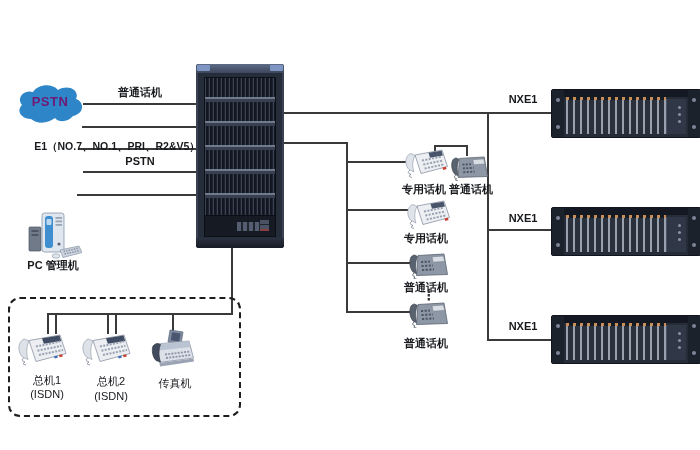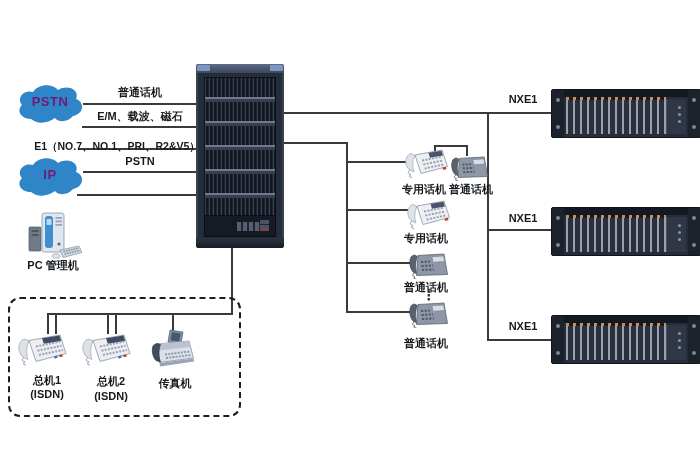--- a/index.html
+++ b/index.html
@@ -6,21 +6,21 @@
   #stage{
     position:relative;width:700px;height:450px;background:#ffffff;overflow:hidden;
     font-family:"Liberation Sans","DejaVu Sans",sans-serif;
   }
   
   .ln{position:absolute;background:#3a3a3a;}
   .h{height:2px;} .v{width:2px;}
   
   .lbl{position:absolute;font-size:11px;font-weight:600;color:#17191d;text-align:center;white-space:nowrap;line-height:1.15;}
   .lbl.small{font-size:10.5px;}
-  .lbl.plain{font-weight:700;}
+  .lbl.plain{font-weight:400;}
   
   .cloud{position:absolute;}
   .cloud svg{display:block;}
   .cloud-label{position:absolute;inset:0;display:flex;align-items:center;justify-content:center;
     color:#701a75;font-weight:700;font-size:13px;padding-bottom:3px;letter-spacing:.5px;}
   
   .rack{position:absolute;left:196px;top:64px;width:88px;height:184px;background:#262d3a;
     border-radius:3px;box-shadow:inset 0 0 0 2px #3a4250;}
   .rack-top{position:absolute;left:0;right:0;top:0;height:9px;background:linear-gradient(180deg,#5e6c88,#3c465c);border-radius:3px 3px 0 0;}
   .rack-top::before,.rack-top::after{content:"";position:absolute;top:1px;width:13px;height:6px;background:#7e95c4;border-radius:1px;}
@@ -135,35 +135,28 @@
 </svg>
 
 <div id="stage">
 
   <div class="cloud" style="left:14px;top:83px;width:72px;height:40px;">
     <svg viewBox="0 0 72 40" width="72" height="40">
         <use href="#sym-cloud"></use>
       </svg>
     <span class="cloud-label">PSTN</span>
   </div>
-  <div class="cloud" style="left:14px;top:155px;width:72px;height:42px;">
-    <svg viewBox="0 0 72 40" width="72" height="42">
-        <use href="#sym-cloud"></use>
-      </svg>
-    <span class="cloud-label">IP</span>
-  </div>
 
   <div class="ln h" style="left:83px;top:103px;width:114px;"></div>
   <div class="ln h" style="left:82px;top:126px;width:115px;"></div>
   <div class="ln h" style="left:79px;top:148px;width:118px;"></div>
   <div class="ln h" style="left:83px;top:171px;width:114px;"></div>
   <div class="ln h" style="left:77px;top:194px;width:120px;"></div>
 
   <div class="lbl" style="left:90px;top:86px;width:100px;">普通话机</div>
-  <div class="lbl" style="left:85px;top:110px;width:110px;">E/M、载波、磁石</div>
   <div class="lbl small" style="left:34px;top:133px;width:166px;margin-top:7px;">E1（NO.7、NO.1、PRI、R2&amp;V5）</div>
   <div class="lbl" style="left:109px;top:155px;width:62px;">PSTN</div>
 
   <div class="rack">
     <div class="rack-top"></div>
     <div class="rack-inner"></div>
     <div class="rack-panel"></div>
     <div class="rack-base"></div>
   </div>
 

